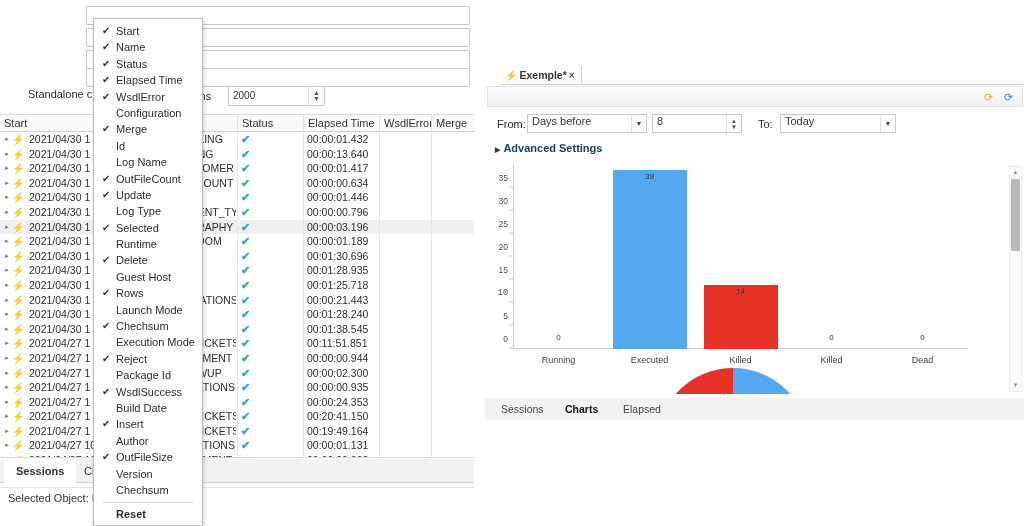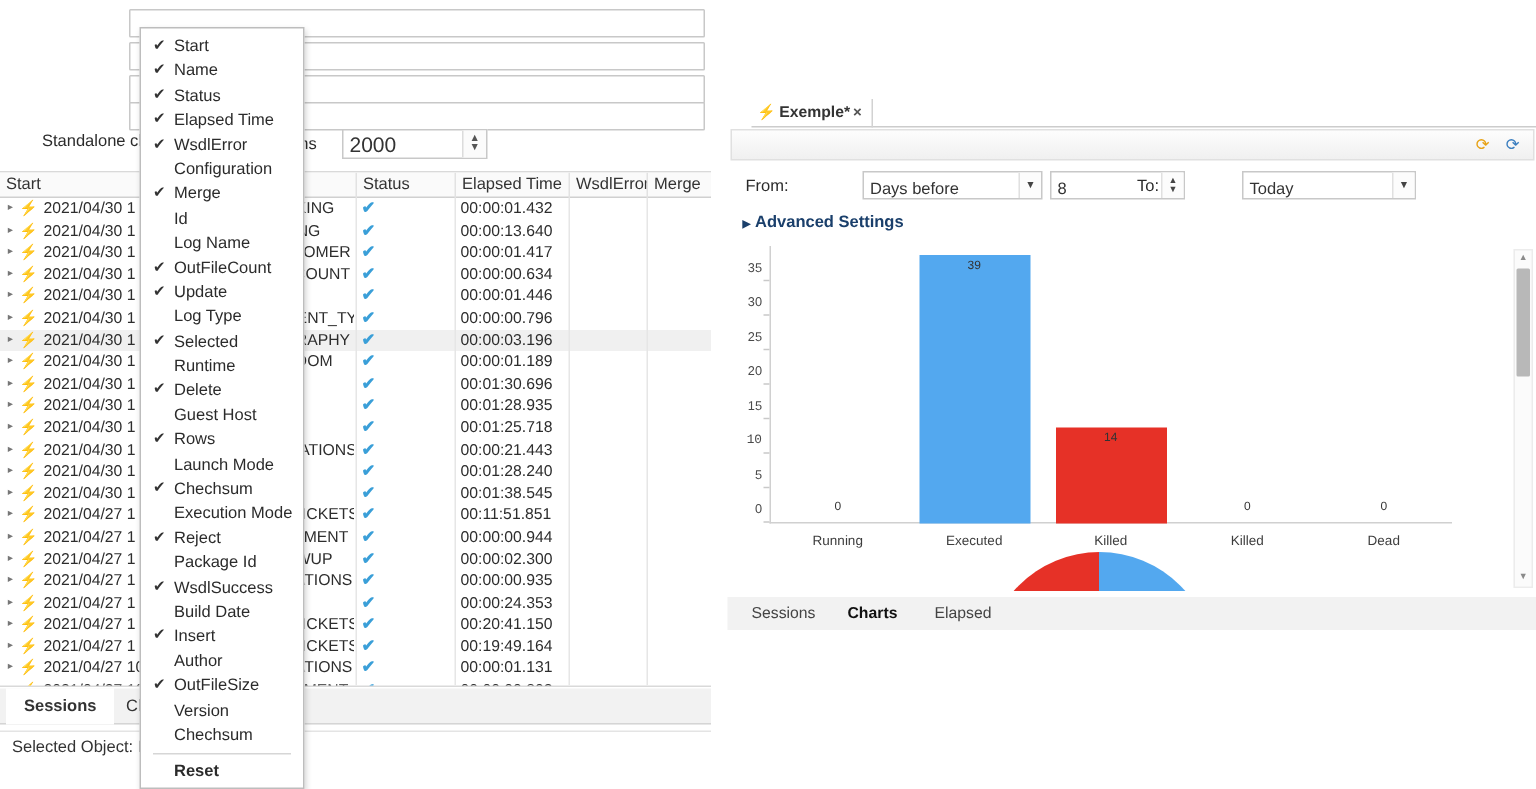--- a/index.html
+++ b/index.html
@@ -35,21 +35,21 @@
     border-radius: 1px;
   }
 
   .stand-row { position: absolute; left: 0; top: 86px; width: 474px; height: 22px; }
   .stand-label { position: absolute; left: 28px; top: 2px; font-size: 11px; color: #2b2b2b; white-space: nowrap;}
   .sessions-label { position: absolute; left: 180px; top: 4px; font-size: 11px; color:#2b2b2b; }
   .spin-wrap {
     position: absolute; left: 228px; top: 0px; width: 97px; height: 20px;
     border: 1px solid #c8c8c8; background: #fff; display: flex; align-items: stretch;
   }
-  .spin-val { flex: 1; padding: 0 4px; line-height: 18px; font-size: 14px; color: #333; }
+  .spin-val { flex: 1; padding: 0 4px; line-height: 18px; font-size: 10px; color: #333; }
   .spin-btns {
     width: 16px; border-left: 1px solid #dcdcdc; display: flex;
     flex-direction: column; align-items: center; justify-content: center;
     font-size: 7px; line-height: 6px; color: #555; background: #fbfbfb;
   }
 
   
   #sess-table {
     position: absolute; left: 0; top: 114px; width: 474px; height: 344px;
     border-top: 1px solid #d9d9d9; border-bottom: 1px solid #d9d9d9;
@@ -145,21 +145,21 @@
     position: absolute; top: 3px; width: 15px; height: 15px;
     border-radius: 50%; font-size: 11px; line-height: 15px; text-align: center;
   }
   #tb-refresh { right: 26px; color: #e8a317; }
   #tb-export  { right: 6px; color: #3c7fc0; }
 
   #rp-filters { position: absolute; left: 0; top: 48px; width: 539px; height: 22px; }
   .flabel { position: absolute; font-size: 11px; line-height: 20px; color: #2b2b2b; }
   .fctrl {
     position: absolute; top: 0; height: 19px; border: 1px solid #c8c8c8;
-    background: #fff; display: flex; align-items: flex-end; margin-left: 48px;
+    background: #fff; display: flex; align-items: flex-start;
   }
   .fctrl .fval { flex: 1; padding-left: 4px; font-size: 11px; color: #333; white-space: nowrap;}
   .fctrl .fcaret {
     width: 15px; height: 17px; border-left: 1px solid #e0e0e0;
     font-size: 7px; color: #444; text-align: center; line-height: 17px; background:#fcfcfc;
   }
   .fctrl .fspin {
     width: 15px; height: 17px; border-left: 1px solid #e0e0e0;
     display:flex; flex-direction: column; align-items:center; justify-content:center;
     font-size: 6px; line-height: 6px; color:#444; background:#fcfcfc;

